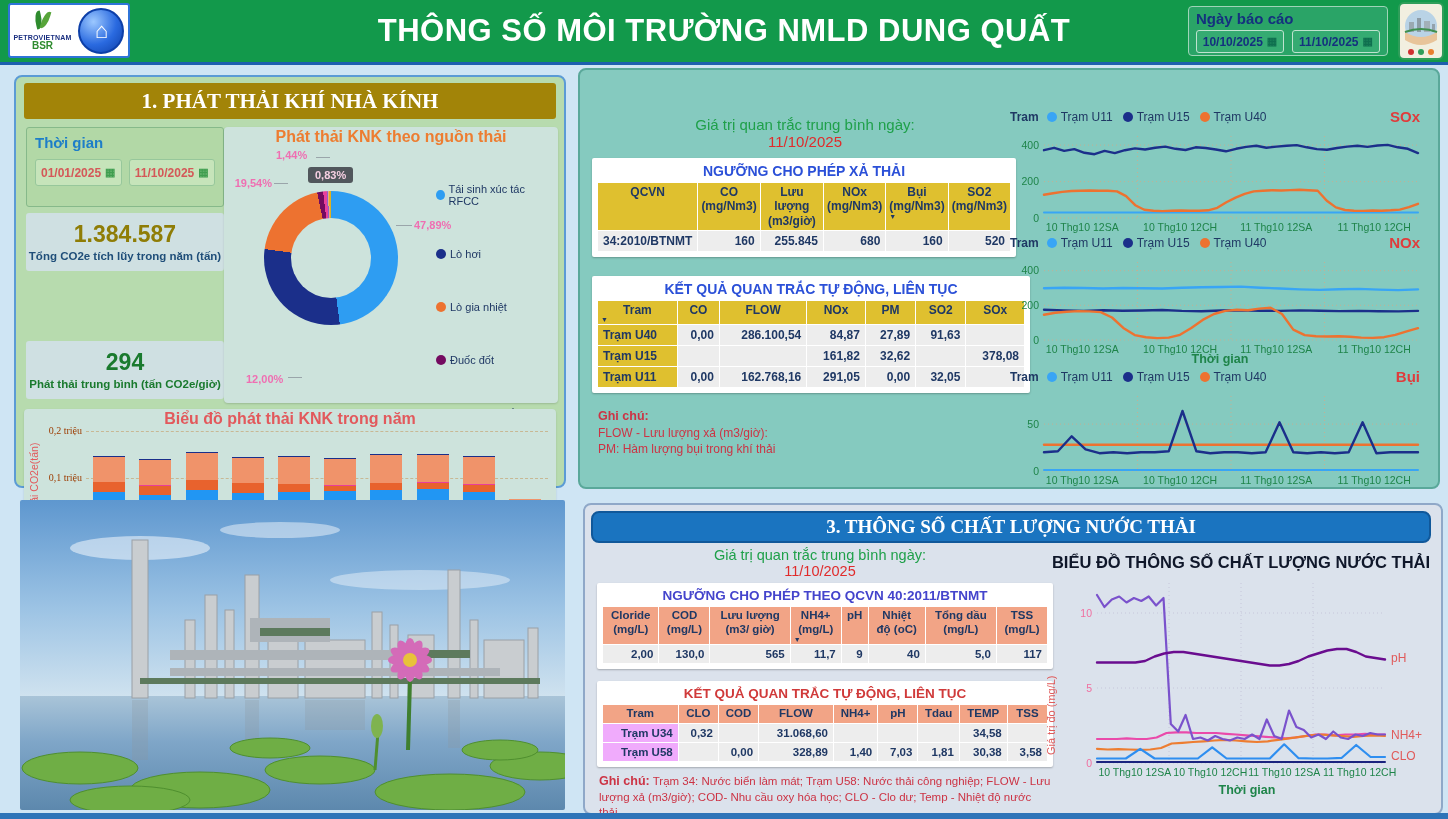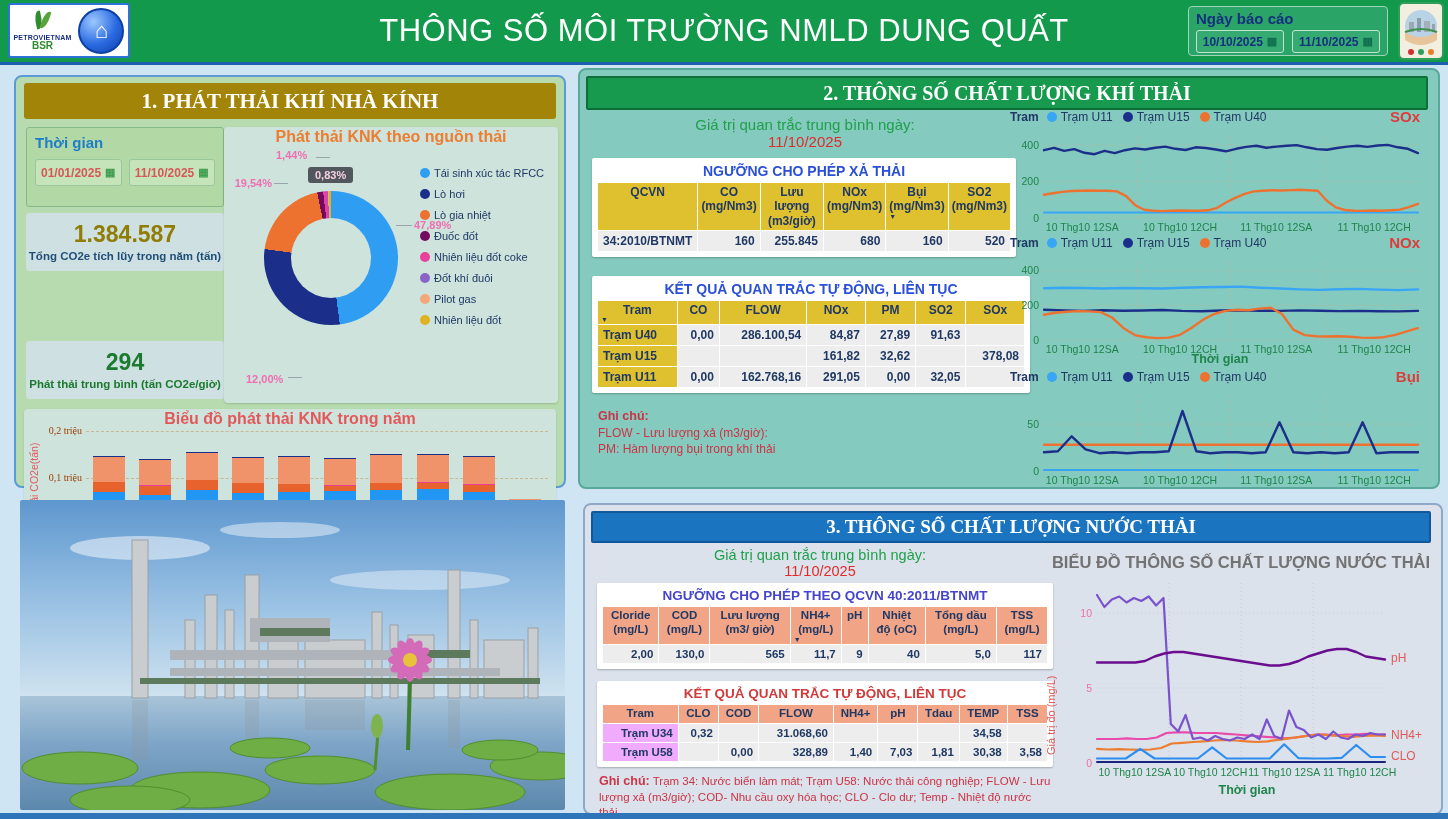--- a/index.html
+++ b/index.html
@@ -13,21 +13,21 @@
   .pv{display:flex;flex-direction:column;align-items:center;line-height:1}
   .pv .leaf{width:16px;height:22px;position:relative;margin-bottom:1px}
   .pv .leaf i{position:absolute;background:#2e8b2e;width:7px;height:18px;border-radius:80% 0 80% 0}
   .pv .leaf i:nth-child(1){left:1px;transform:rotate(-14deg)}
   .pv .leaf i:nth-child(2){left:8px;transform:rotate(16deg);background:#57a53a}
   .pv-t1{font-size:7px;font-weight:bold;color:#1a2f80;letter-spacing:.2px}
   .pv-t2{font-size:10px;font-weight:bold;color:#2e8b2e}
   .home-btn{width:42px;height:42px;border-radius:50%;background:radial-gradient(circle at 32% 28%,#9cc8ff,#2a6ae0 55%,#0d3fa8);
             border:2px solid #0d3fa8;color:#fff;font-size:22px;display:flex;align-items:center;justify-content:center;cursor:pointer}
   .header-title{left:0;top:0;width:1448px;height:62px;display:flex;align-items:center;justify-content:center;
-                color:#fff;font-size:31px;font-weight:normal;letter-spacing:.5px}
+                color:#fff;font-size:31px;font-weight:bold;letter-spacing:.5px}
   .report-box{left:1188px;top:6px;width:200px;height:50px;background:#2aa467;border:1px solid #9fd4b8;border-radius:4px;
               box-sizing:border-box;padding:3px 7px}
   .report-label{color:#14317e;font-weight:bold;font-size:15px}
   .chips{display:flex;gap:8px;margin-top:3px}
   .chip{flex:1;background:#35ab72;border:1px solid #bfe3cf;border-radius:3px;height:21px;display:flex;align-items:center;
         justify-content:center;gap:4px;color:#14317e;font-weight:bold;font-size:12px;cursor:pointer}
   .chip .cal{color:#0f6f4f;font-size:11px}
   .emblem{left:1398px;top:2px;width:46px;height:58px}
   
   .panel-title{color:#fff;font-family:"Liberation Serif",serif;font-weight:bold;text-align:center}
@@ -60,21 +60,21 @@
   .stat-l{font-size:11.5px;font-weight:bold;margin-top:2px}
   .chart-card{background:#cde3dc;border-radius:4px;box-shadow:0 1px 2px rgba(0,0,0,.15)}
   .donut-card{left:208px;top:50px;width:334px;height:276px}
   .dc-title{color:#ed7d31;font-weight:bold;font-size:16px;text-align:center;padding-top:1px}
   .donut{left:40px;top:64px;width:134px;height:134px;border-radius:50%;cursor:pointer}
   .donut-hole{left:27px;top:27px;width:80px;height:80px;border-radius:50%;background:#cde3dc}
   .callout{color:#ef6fb2;font-size:11px;font-weight:bold}
   .ld{background:#9aa5aa;height:1px}
   .tooltip{background:rgba(70,75,80,.92);color:#f6cfe2;font-size:11px;font-weight:bold;border-radius:3px;padding:2px 7px}
   .donut-legend{left:196px;top:40px;display:flex;flex-direction:column;gap:9px}
-  .donut-legend .lg-it{margin:0}
+  .donut-legend .lg-it{margin:16px}
   .donut-legend .lg-tx{font-size:11px;color:#1f3864}
   .bar-card{left:8px;top:332px;width:532px;height:146px}
   .bc-title{color:#e2595c;font-weight:bold;font-size:16px;text-align:center;padding-top:1px}
   .bc-ylab{left:4px;top:30px;height:100px;writing-mode:vertical-rl;transform:rotate(180deg);color:#e2595c;font-size:10.5px;text-align:center}
   .bc-plot{left:62px;top:22px;width:462px;height:94px}
   .bc-grid{left:0;width:100%;border-top:1px dashed #c8b894;height:0}
   .bc-ytick{color:#9c3c00;font-family:"Liberation Serif",serif;font-size:10px;width:46px;text-align:right;left:12px}
   .bc-cols{left:62px;top:22px;width:462px;height:94px;display:flex;align-items:flex-end}
   .bc-col{flex:1;display:flex;flex-direction:column-reverse;align-items:center}
   .bc-col .seg{width:32px}
@@ -99,30 +99,30 @@
   .p2-note{left:18px;top:338px;width:400px}
   .airchart{width:420px}
   .ac-legend{height:18px;display:flex;align-items:center;font-size:12px;color:#1f3864}
   .ac-legend .t{font-weight:bold;margin-right:8px}
   .ac-name{position:absolute;right:10px;top:0;color:#e03b3b;font-weight:bold;font-size:15px}
   .ac-plot{left:0;top:22px}
   .xlabel{color:#1e8449;font-weight:bold;font-size:12.5px;text-align:center}
   svg text{font-family:"Liberation Sans",sans-serif}
   
   .panel3{left:583px;top:503px;width:860px;height:312px;background:#dbe2ec;border:2px solid #8fa8c8;border-radius:8px;box-sizing:border-box}
-  .p3-title{left:6px;top:6px;width:840px;height:32px;background:#1a74c0;border:2px solid #10589a;border-radius:2px;
+  .p3-title{left:6px;top:6px;width:840px;height:32px;background:#1a74c0;border:2px solid #10589a;border-radius:8px;
             font-size:19px;line-height:28px;box-sizing:border-box}
   .p3-avg{left:10px;top:42px;width:450px;font-size:14.5px}
   .p3t1{left:12px;top:78px;width:456px}
   .p3t1 .tbl-title{color:#4444cc;font-size:13.5px}
   .p3t2{left:12px;top:176px;width:456px}
   .p3t2 .tbl-title{color:#d03a3a;font-size:13.5px}
   .p3t1 .tbl,.p3t2 .tbl{font-size:11.5px}
   .p3-note{left:14px;top:268px;width:452px;font-size:11.5px}
-  .wc-title{left:464px;top:48px;width:384px;text-align:center;color:#737373;font-weight:bold;font-size:16.5px}
+  .wc-title{left:464px;top:48px;width:384px;text-align:center;color:#0f172a;font-weight:bold;font-size:16.5px}
   .wc-ylab{left:460px;top:110px;height:140px;writing-mode:vertical-rl;transform:rotate(180deg);color:#e05a5a;font-size:11px}
   .wc-plot{left:482px;top:72px}
   .wc-xlab{left:482px;top:278px;width:360px}
   .bottom-bar{left:0;top:813px;width:1448px;height:6px}
 </style>
 </head>
 <body>
 
 <div class="abs header"></div>
 <div class="abs header-title">THÔNG SỐ MÔI TRƯỜNG NMLD DUNG QUẤT</div>
@@ -440,21 +440,20 @@
         <ellipse cx="390" cy="160" rx="7" ry="22" transform="rotate(90 390 160)"></ellipse>
         <ellipse cx="390" cy="160" rx="7" ry="22" transform="rotate(120 390 160)"></ellipse>
         <ellipse cx="390" cy="160" rx="7" ry="22" transform="rotate(150 390 160)"></ellipse>
       </g>
       <circle cx="390" cy="160" r="7" fill="#e8c23a"></circle>
     </g>
   </svg>
 </div>
 
 <div class="abs panel2">
-  <div class="abs panel-title p2-title">2. THÔNG SỐ CHẤT LƯỢNG KHÍ THẢI</div>
   <div class="abs avg p2-avg">
     <div class="g">Giá trị quan trắc trung bình ngày:</div>
     <div class="r">11/10/2025</div>
   </div>
 
   <div class="abs card-white p2t1">
     <div class="tbl-title">NGƯỠNG CHO PHÉP XẢ THẢI</div>
     <table class="tbl">
         <thead>
           <tr>

